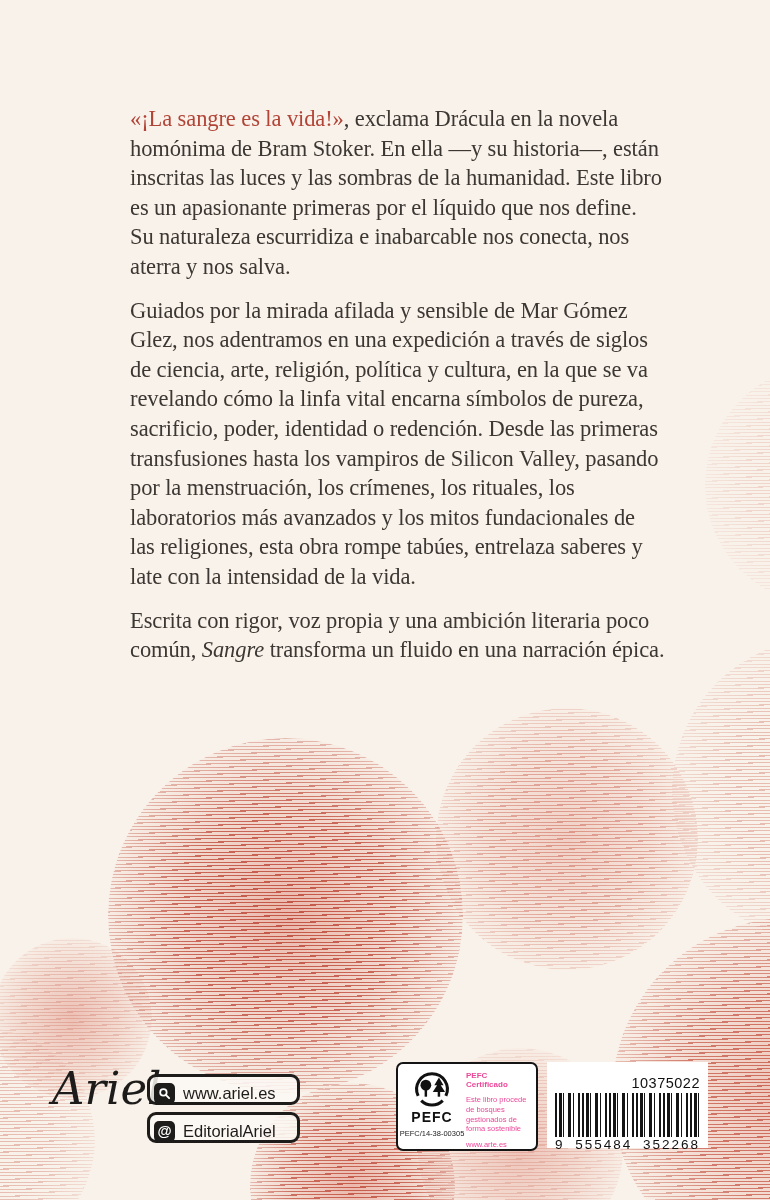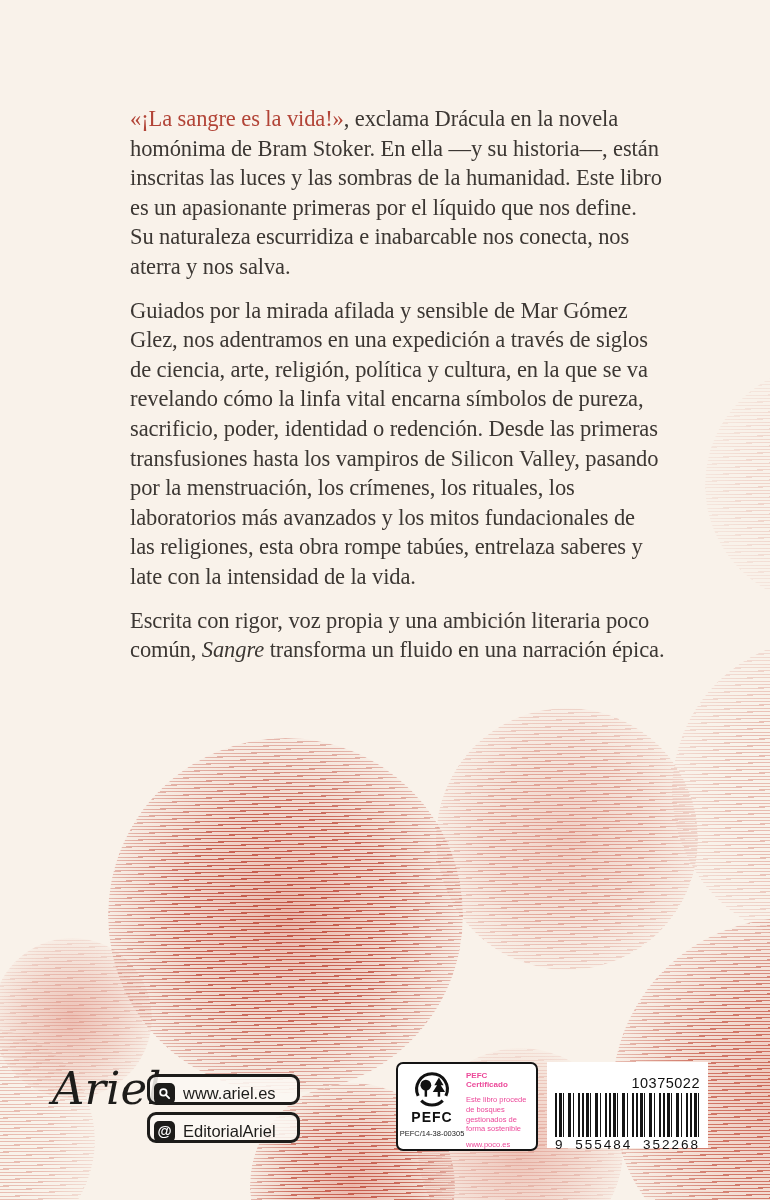--- a/index.html
+++ b/index.html
@@ -161,21 +161,21 @@
             <path d="M41 11 l6 10 h-3.6 l5.6 9 h-16 l5.6 -9 h-3.6 z"></path>
             <rect x="39.4" y="29" width="3.2" height="7"></rect>
           </g>
         </svg>
         <div class="pefc-name">PEFC</div>
         <div class="pefc-code">PEFC/14-38-00305</div>
       </div>
       <div class="pefc-right">
         <div class="pefc-title">PEFC Certificado</div>
         <div class="pefc-body">Este libro procede de bosques gestionados de forma sostenible</div>
-        <div class="pefc-url">www.poco.es</div>
+        <div class="pefc-url">www.arte.es</div>
       </div>
     </div>
 
     <div class="barbox">
       <div class="sku">10375022</div>
       <div class="bars"></div>
       <div class="digits">
         <span>9</span>
         <span>555484</span>
         <span>352268</span>

